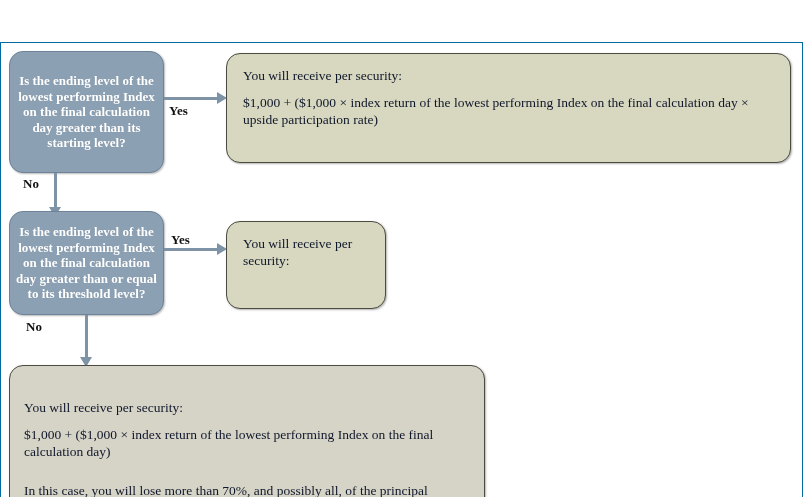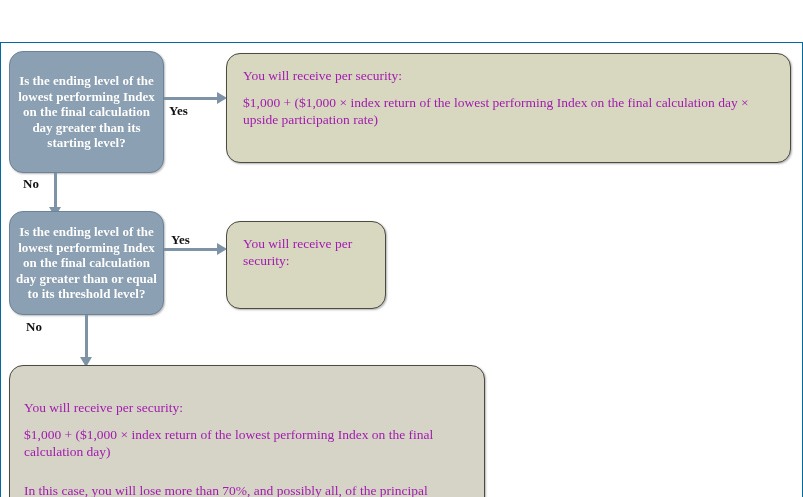--- a/index.html
+++ b/index.html
@@ -42,21 +42,21 @@
   }
   .decision .txt {
     line-height: 1.19;
     padding: 0 6px;
     text-shadow: 0 0 1px rgba(0,0,0,0.10);
   }
 
   .outcome {
     background: #d8d7c0;
     border: 1px solid #4b4b42;
-    color: #a21caf;
+    color: #0f172a;
     box-shadow: 1px 1px 2px rgba(0,0,0,0.30);
   }
   .outcome.grayish {
     background: #d6d3c7;
   }
   .outcome .body {
     padding: 14px 16px 10px 16px;
     line-height: 1.25;
   }
   .outcome .body p {

